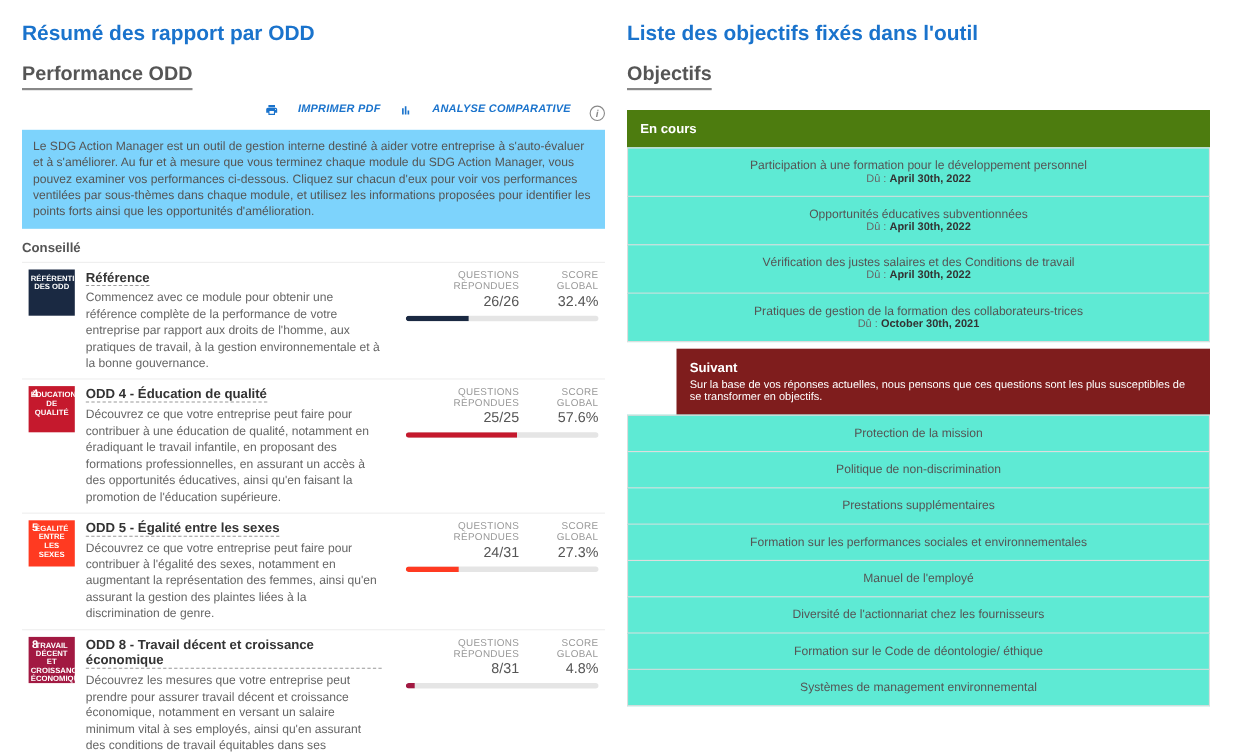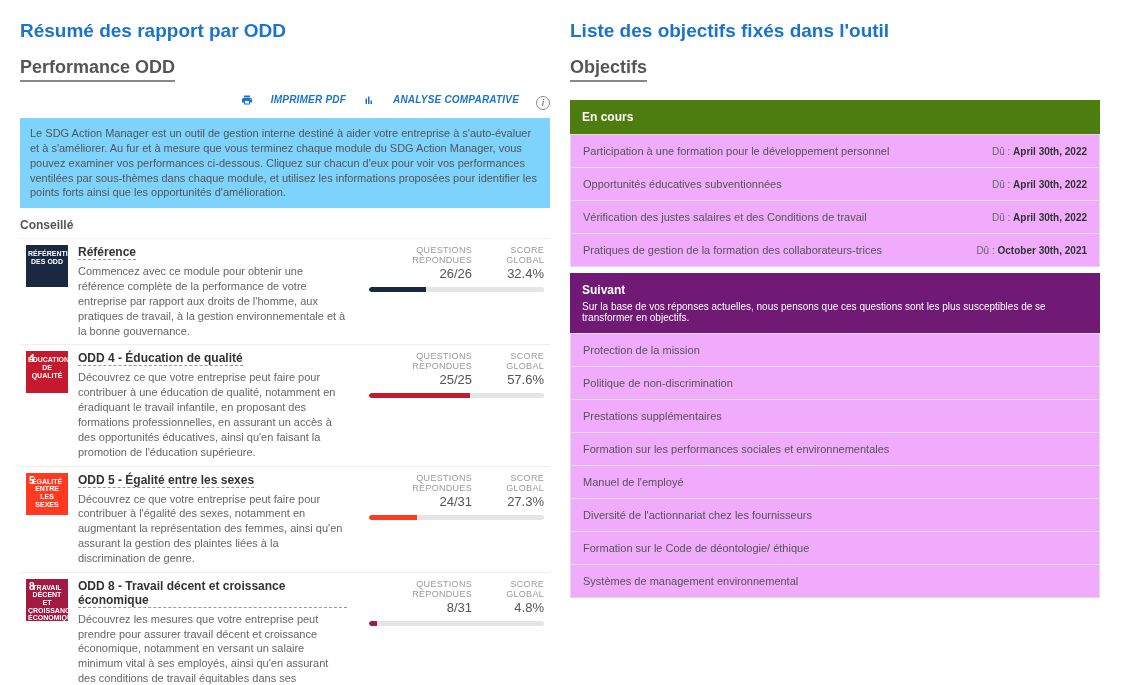--- a/index.html
+++ b/index.html
@@ -30,23 +30,23 @@
   .module-desc { font-size: 11px; color: #666; line-height: 1.35; }
   .module-stats { text-align: right; font-size: 9px; color: #999; flex-shrink: 0; }
   .module-stats .hdr-row { display: flex; gap: 10px; text-transform: uppercase; letter-spacing: 0.3px; }
   .module-stats .val-row { display: flex; gap: 10px; font-size: 13px; color: #555; margin-top: 1px; }
   .module-stats .hdr-row span:first-child, .module-stats .val-row span:first-child { width: 110px; text-align: right; }
   .module-stats .hdr-row span:last-child, .module-stats .val-row span:last-child { width: 62px; text-align: right; }
   .bar-wrap { height: 5px; background: #e5e5e5; border-radius: 3px; margin-top: 6px; width: 175px; float: right; overflow: hidden; }
   .bar-fill { height: 100%; border-radius: 3px 0 0 3px; }
   .obj-header-bar { padding: 10px 12px; color: #fff; font-size: 12px; font-weight: bold; margin-top: 6px; }
   .bar-green { background: #4d7c0f; }
-  .bar-gray { background: #701a75; }
+  .bar-gray { background: #7f1d1d; margin-left: 45px; }
   .bar-gray .sub { font-size: 10px; font-weight: normal; display: block; margin-top: 4px; }
-  .obj-row { border: 1px solid #ddd; border-top: none; background: #f0abfc; padding: 10px 12px; display: flex; justify-content: space-between; align-items: center; font-size: 11px; color: #555; }
+  .obj-row { border: 1px solid #ddd; border-top: none; background: #5eead4; padding: 10px 12px; display: flex; justify-content: space-between; align-items: center; font-size: 11px; color: #555; flex-direction: column; }
   .obj-row:first-of-type { border-top: 1px solid #ddd; }
   .obj-due { font-size: 10px; color: #666; }
   .obj-due b { font-weight: bold; color: #333; }
   .obj-block { margin-bottom: 6px; }
   .clear { clear: both; }
 </style>
 </head>
 <body>
 
 <div class="page">

